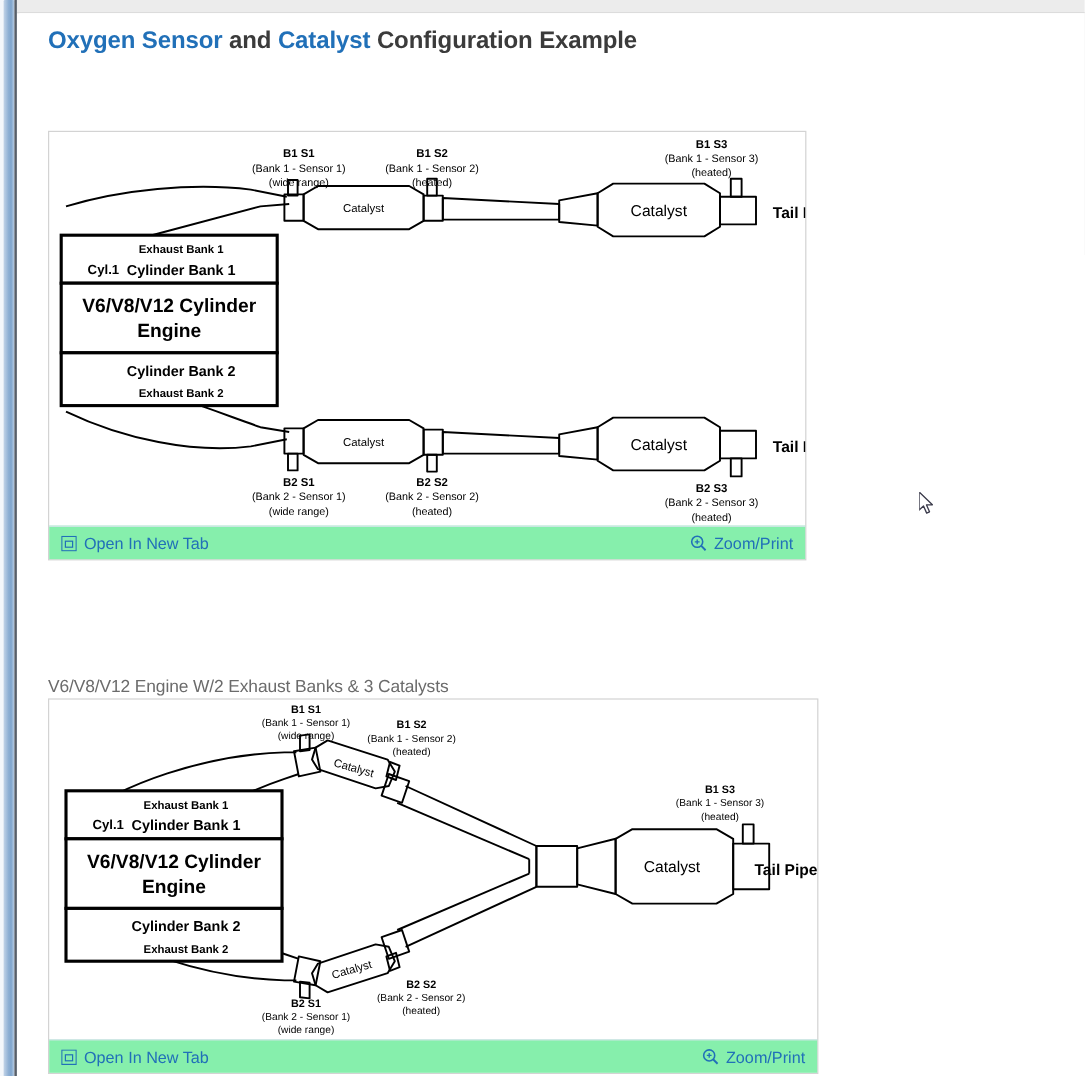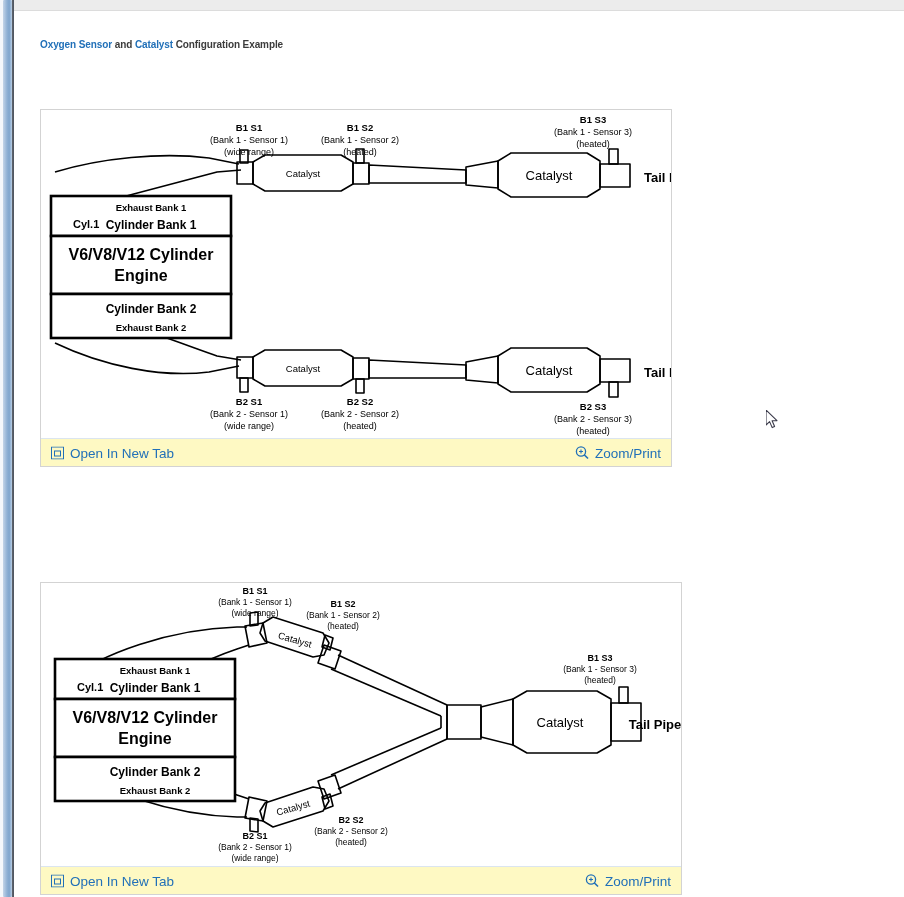--- a/index.html
+++ b/index.html
@@ -42,41 +42,41 @@
   }
 
   
   .content {
     position: absolute; left: 16px; top: 11px;
     width: 888px; height: 886px;
     background: #ffffff;
   }
   .page-title {
     position: absolute; left: 24px; top: 12px;
-    font-size: 10px; font-weight: bold; color: #3b3b3b;
-    letter-spacing: -0.1px; white-space: nowrap; margin-top: 16px;
+    font-size: 20px; font-weight: bold; color: #3b3b3b;
+    letter-spacing: -0.1px; white-space: nowrap;
   }
   .page-title .lnk { color: #2170b8; }
 
   .fig-caption {
     position: absolute;
     font-size: 14.5px; color: #6b6b6b; white-space: nowrap;
     letter-spacing: -0.1px;
   }
 
   .panel {
     position: absolute;
     background: #ffffff;
     border: 1px solid #d3d3d3;
     box-shadow: 0 0 0 0 rgba(0,0,0,0);
   }
   .panel-body { position: absolute; left: 0; top: 0; right: 0; }
   .panel-footer {
     position: absolute; left: 0; right: 0; bottom: 0; height: 28px;
-    background: #fef9c3;
+    background: #86efac;
     border-top: 1px solid #dbe5ef;
   }
   .foot-left, .foot-right {
     position: absolute; top: 50%; transform: translateY(-50%);
     display: flex; align-items: center; gap: 6px;
     color: #2170b8; font-size: 13.5px; cursor: pointer;
     white-space: nowrap;
   }
   .foot-left { left: 10px; }
   .foot-right { right: 10px; }
@@ -232,20 +232,21 @@
               <line x1="9.2" y1="9.2" x2="13" y2="13" stroke="#2170b8" stroke-width="1.6"></line>
               <line x1="4" y1="6" x2="8" y2="6" stroke="#2170b8" stroke-width="1.1"></line>
               <line x1="6" y1="4" x2="6" y2="8" stroke="#2170b8" stroke-width="1.1"></line>
             </svg>
           </span>
           <span>Zoom/Print</span>
         </div>
       </div>
     </div>
 
+    <div class="fig-caption" style="left:24px; top:554px;">V6/V8/V12 Engine W/2 Exhaust Banks &amp; 3 Catalysts</div>
 
     <div class="panel" style="left:24px; top:571px; width:642px; height:313px;">
 
       <div class="panel-body">
         <svg class="dia" width="640" height="284" viewBox="0 0 640 284">
           <g fill="none" stroke="#000" stroke-width="1.6" stroke-linejoin="round">
 
             <path d="M22,100 C60,70 130,46 196,44 L206,44"></path>
             <path d="M80,122 C120,100 160,78 196,66 L208,62"></path>
 

